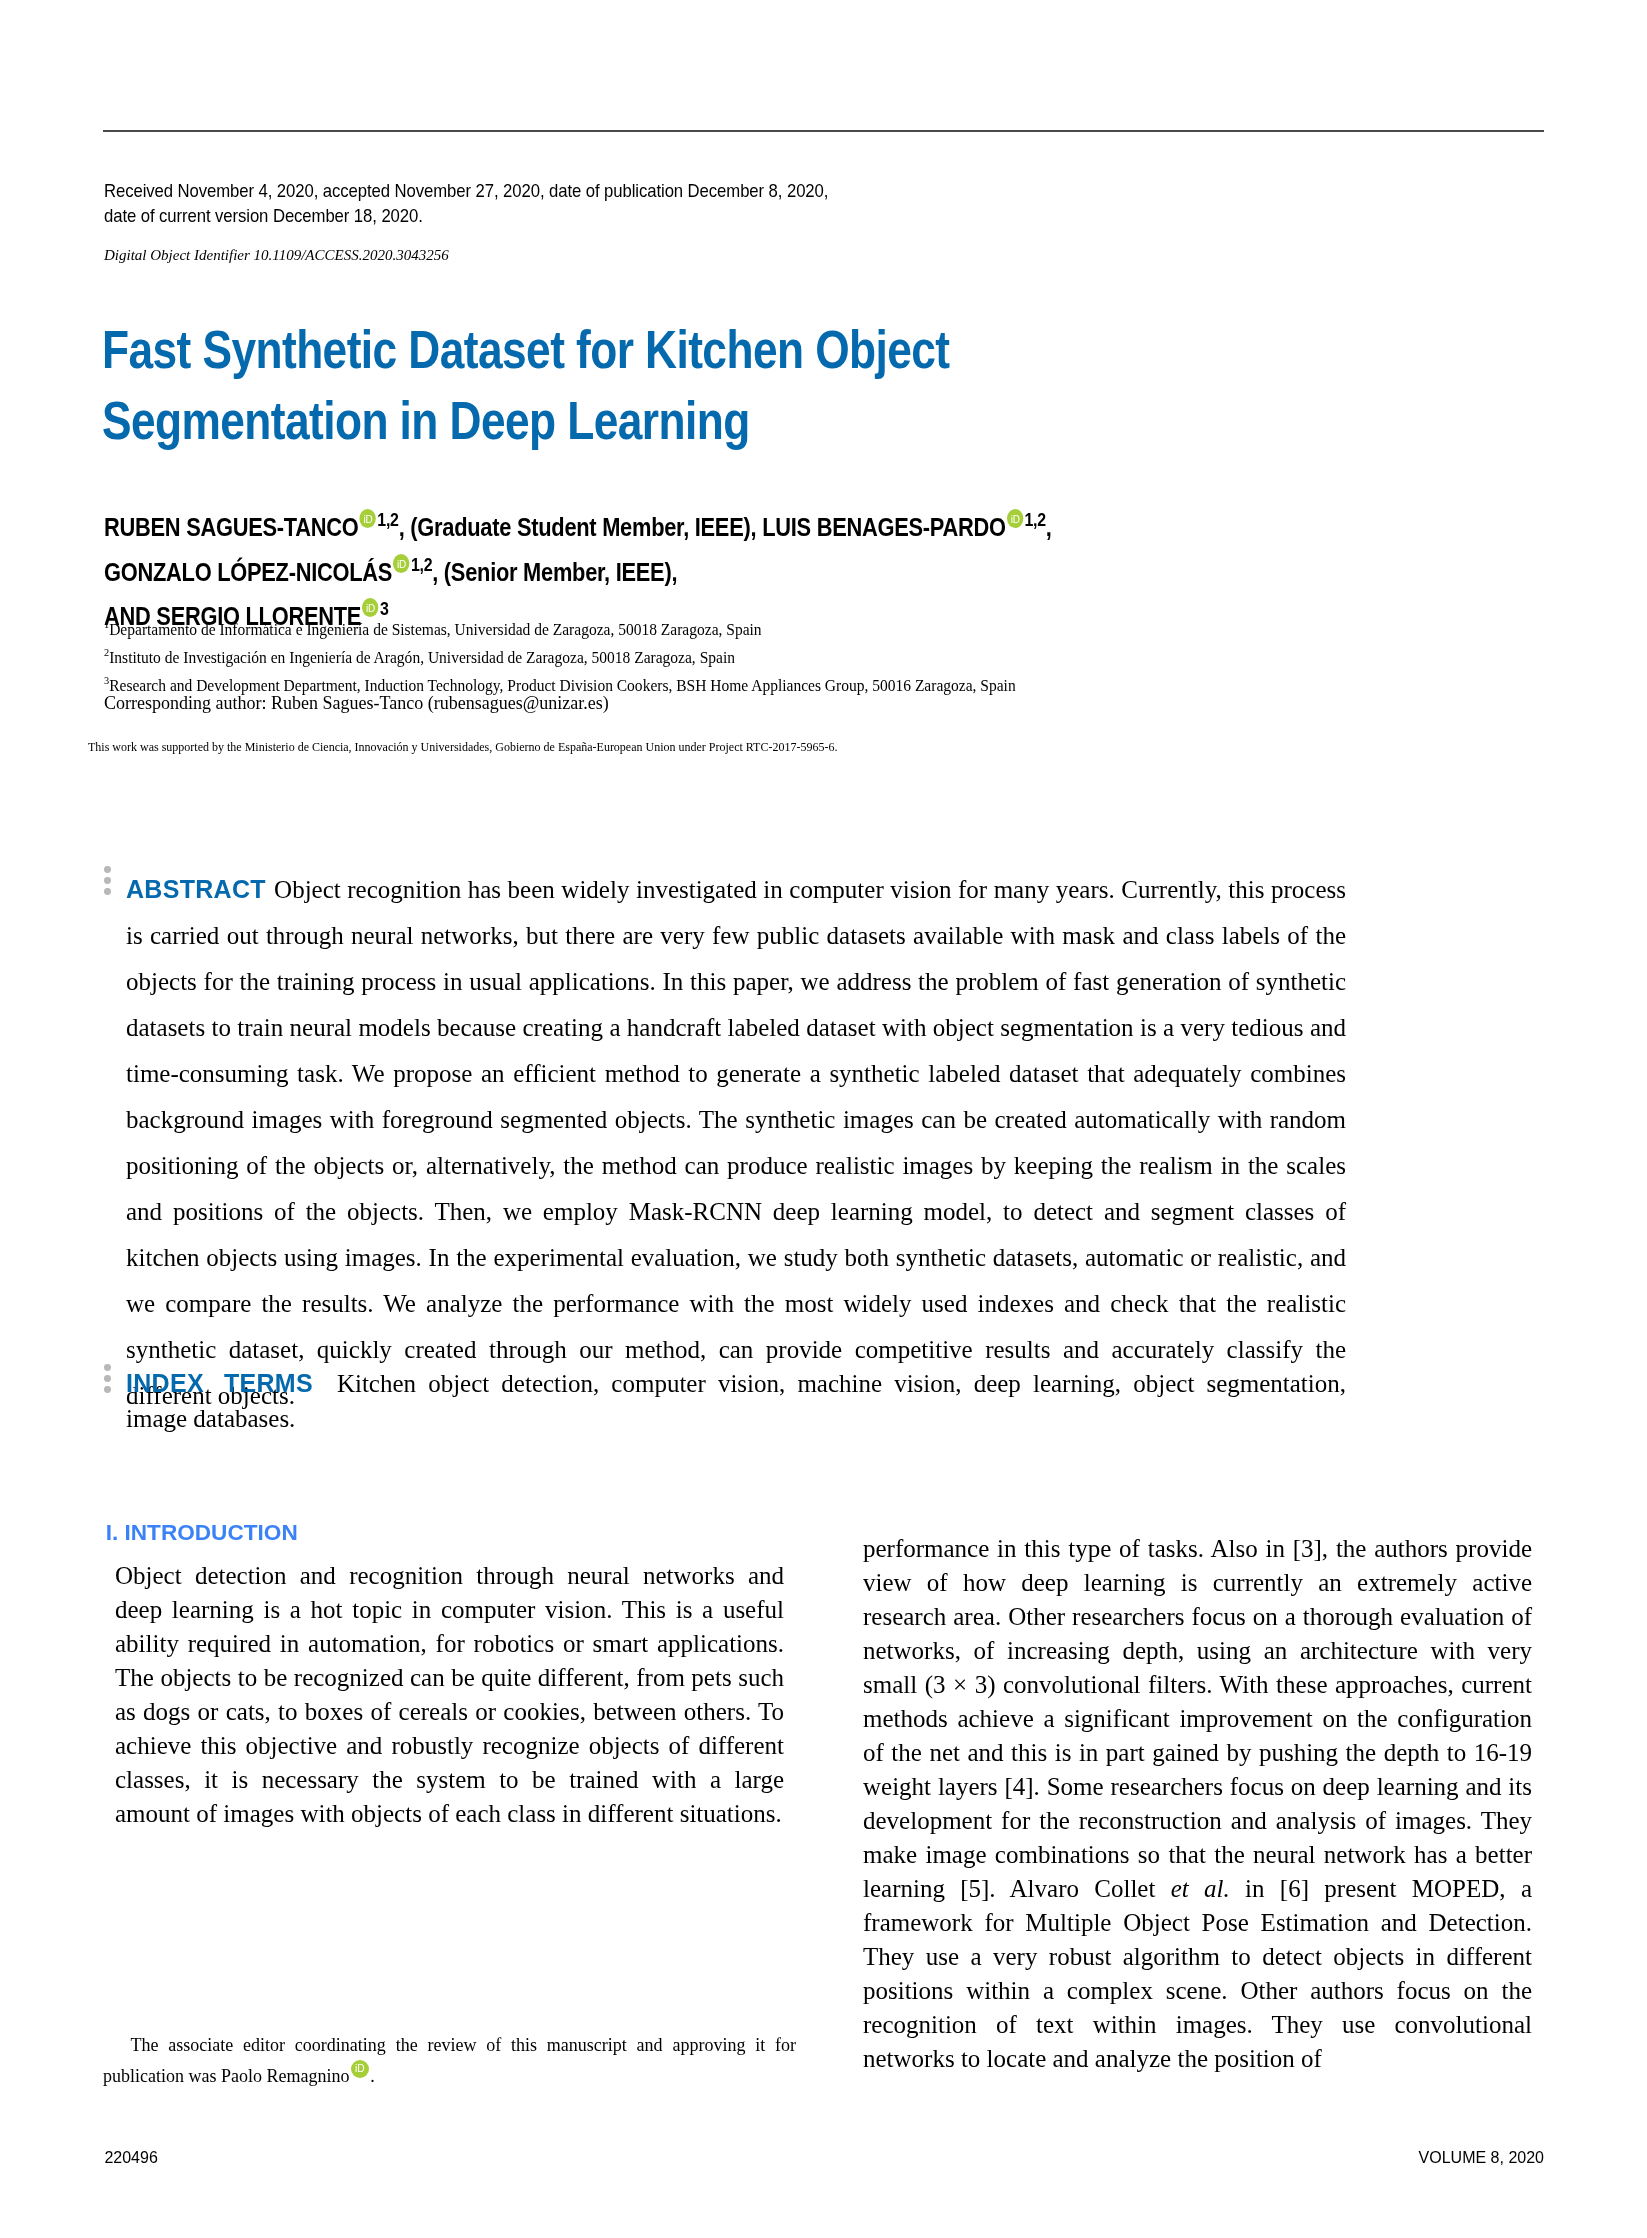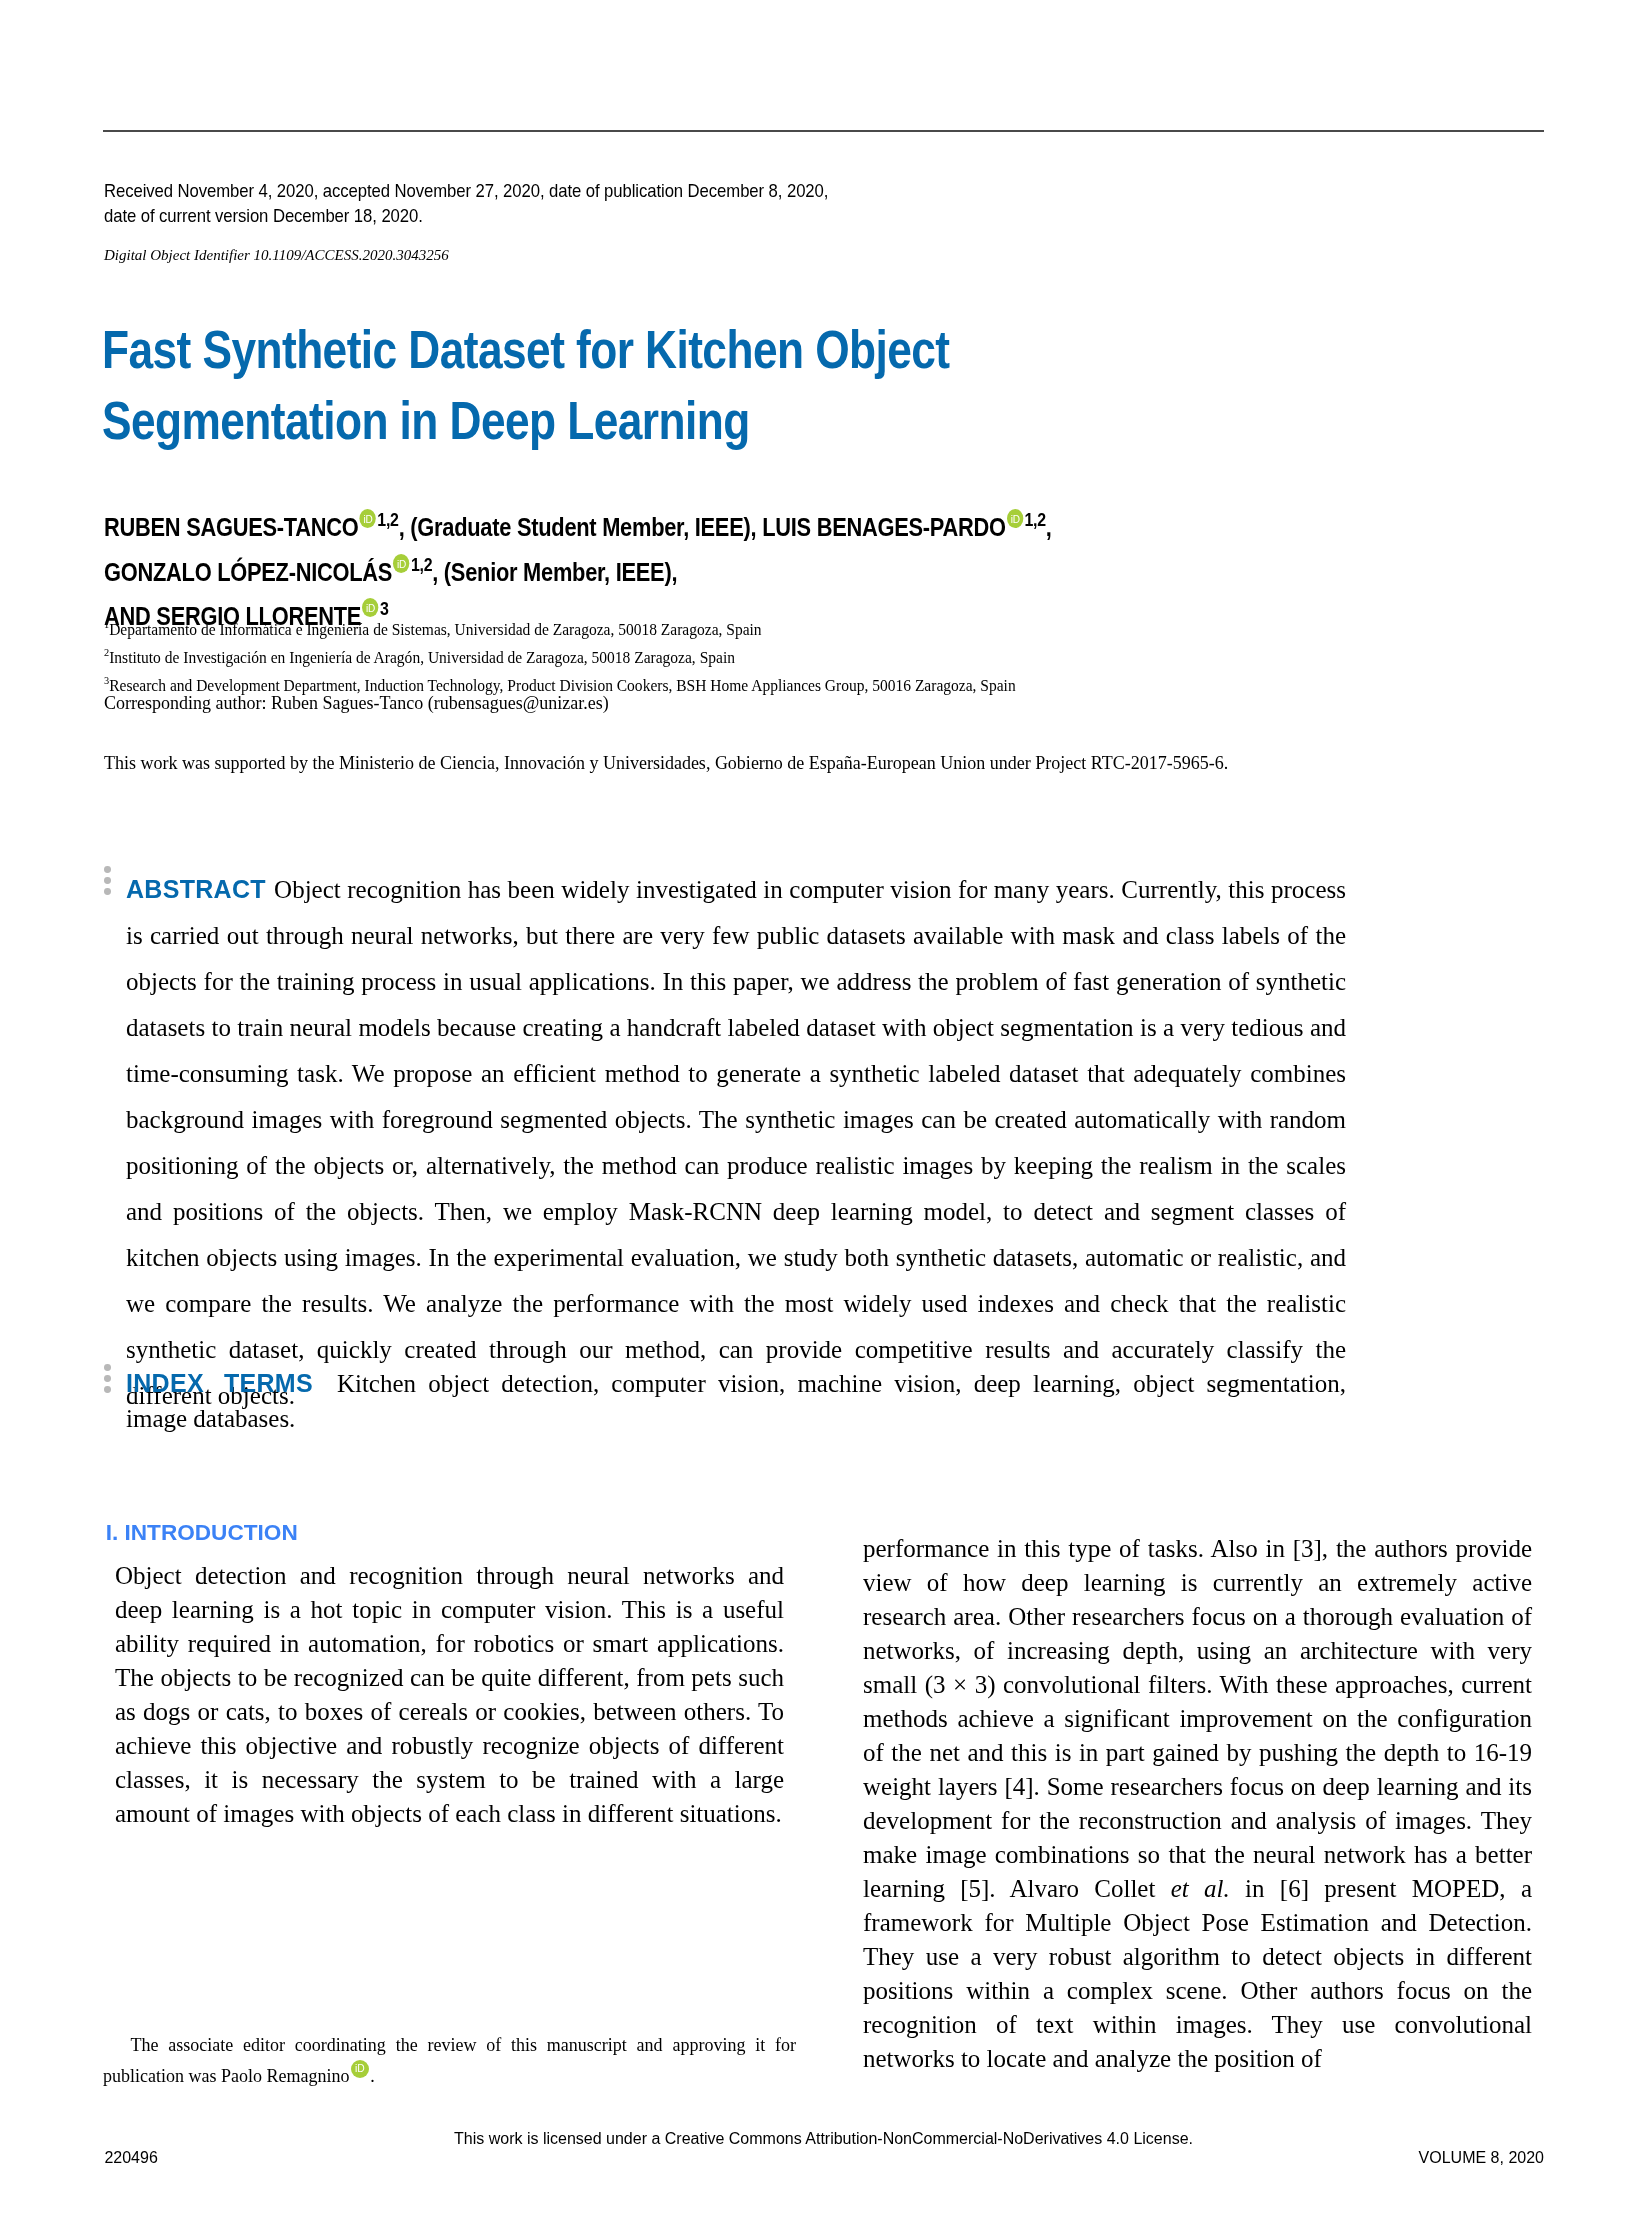--- a/index.html
+++ b/index.html
@@ -19,21 +19,21 @@
     font-family: "Liberation Sans", sans-serif; font-weight: bold; font-size: 25.4px; line-height: 37px;
     transform: scaleX(0.86); transform-origin: left top; letter-spacing: -0.3px; }
   .orcid { display: inline-block; width: 19px; height: 19px; border-radius: 50%; background: #a6ce39;
     color: #fff; font-size: 11.7px; line-height: 19px; text-align: center; font-weight: normal;
     vertical-align: 12.4px; margin: 0 1.4px; font-family: "Liberation Sans", sans-serif; }
   .sup { font-size: 18.5px; vertical-align: 9.6px; }
   .affils { position: absolute; left: 104px; top: 613px; font-size: 16.5px; line-height: 22.6px; width: 1304px;
     transform: scaleX(0.94); transform-origin: left top; }
   .affils sup { font-size: 11px; }
   .corr { position: absolute; left: 104px; top: 693px; font-size: 18px; }
-  .funding { position: absolute; left: 104px; top: 735px; width: 1167px; font-size: 18px; line-height: 25px; margin-top: 16px; }
+  .funding { position: absolute; left: 88px; top: 735px; width: 1167px; font-size: 12px; line-height: 25px; }
   .dots { position: absolute; width: 8.2px; }
   .dots span { display: block; width: 6.9px; height: 6.9px; border-radius: 50%; background: #b8b8b8; margin-bottom: 4.1px; }
   .abstract { position: absolute; left: 126px; top: 866px; width: 1220px; font-size: 25px; line-height: 46px;
     text-align: justify; }
   .kw { font-family: "Liberation Sans", sans-serif; font-weight: bold; color: #0569ad; font-size: 25px;
     letter-spacing: 0.3px; margin-right: 8.2px; }
   .index { position: absolute; left: 126px; top: 1366px; width: 1220px; font-size: 25px; line-height: 35px;
     text-align: justify; }
   .col { position: absolute; top: 1518px; width: 693px; font-size: 25px; line-height: 34px; text-align: justify; }
   .col.left { left: 103px; }
@@ -113,17 +113,16 @@
   <p><span>performance in this type of tasks. Also in [3], the authors provide view of how deep learning is currently an extremely active research area. Other researchers focus on a thorough evaluation of networks, of increasing depth, using an architecture with very small (3 × 3) convolutional filters. With these approaches, current methods achieve a significant improvement on the configuration of the net and this is in part gained by pushing the depth to 16-19 weight layers [4]. Some researchers focus on deep learning and its development for the reconstruction and analysis of images. They make image combinations so that the neural network has a better learning [5]. Alvaro Collet </span><i>et al.</i><span> in [6] present MOPED, a framework for Multiple Object Pose Estimation and Detection. They use a very robust algorithm to detect objects in different positions within a complex scene. Other authors focus on the recognition of text within images. They use convolutional networks to locate and analyze the position of</span></p>
 </div>
 
 <div class="footnote">
   <span style="display:inline-block; width:27.5px;"></span><span>The associate editor coordinating the review of this manuscript and approving it for publication was Paolo Remagnino</span><span class="orcid" style="width:18px;height:18px;line-height:18px;font-size:10.3px;vertical-align:9.6px;">iD</span><span>.</span>
 </div>
 
 <div class="footer">
   <div class="pgnum">220496</div>
   <div class="license">
-    <div>This work is licensed under a Creative Commons Attribution-NonCommercial-NoDerivatives 4.0 License.</div>
   </div>
   <div class="vol">VOLUME 8, 2020</div>
 </div>
 
 
 </body></html>

